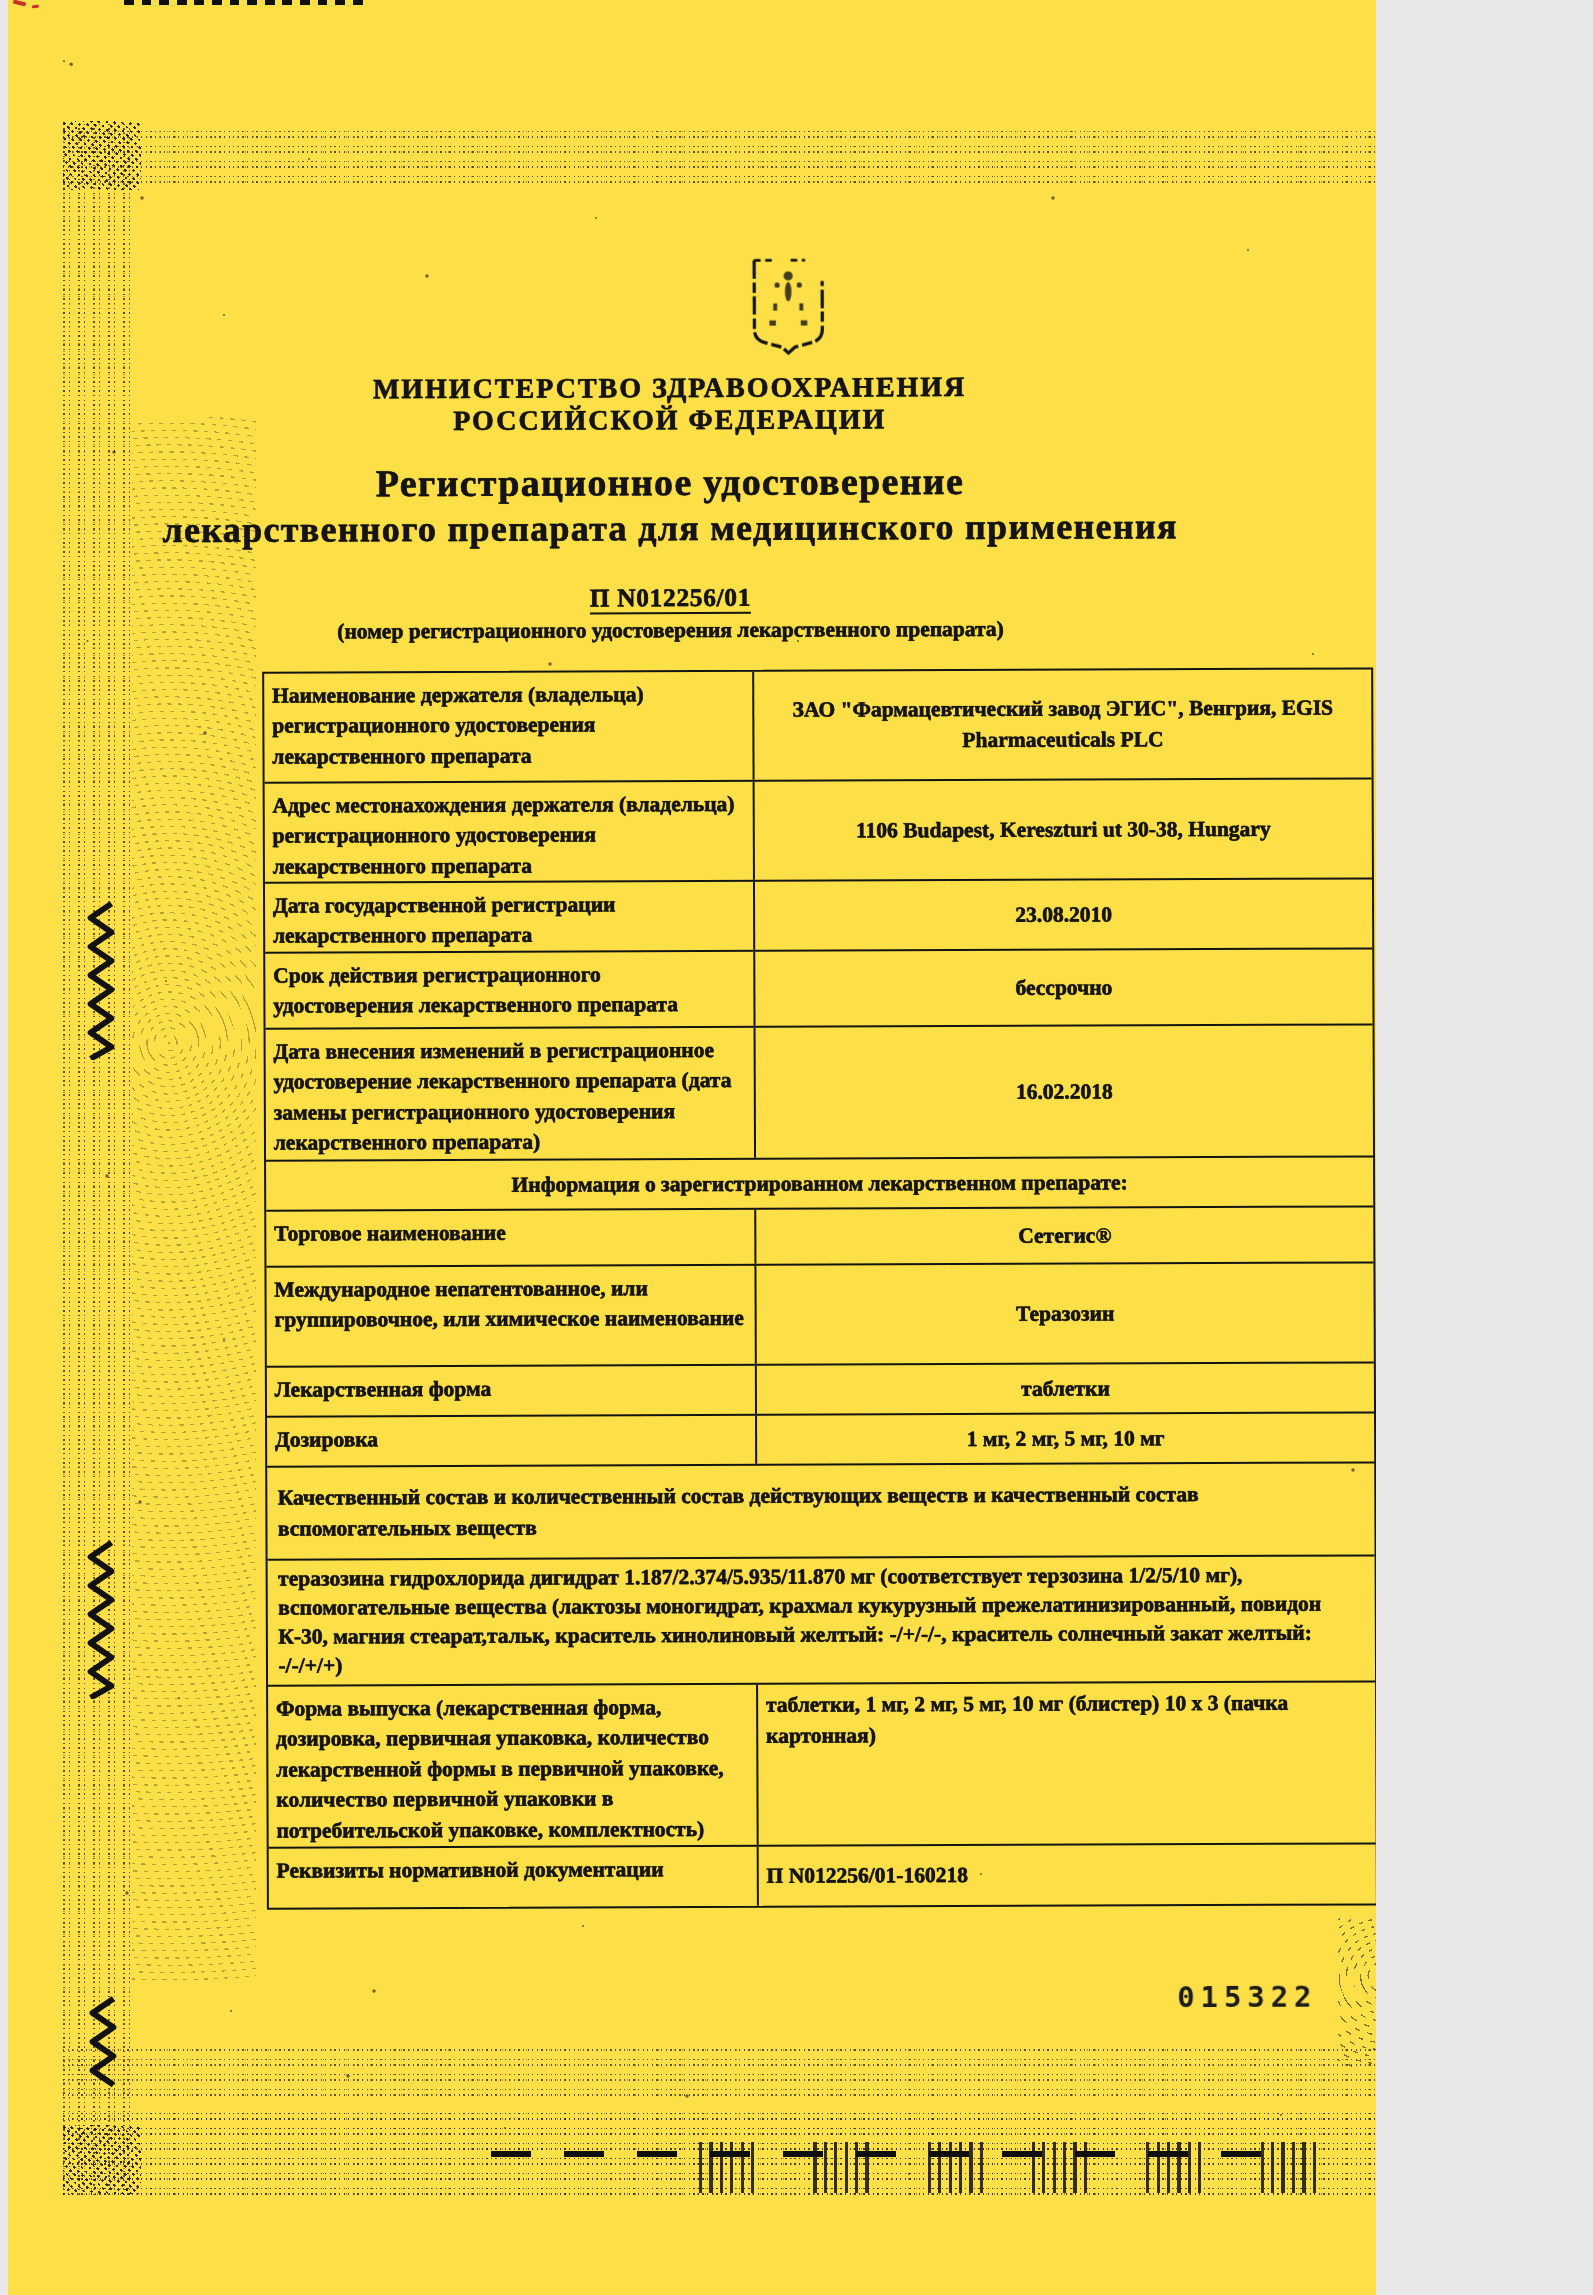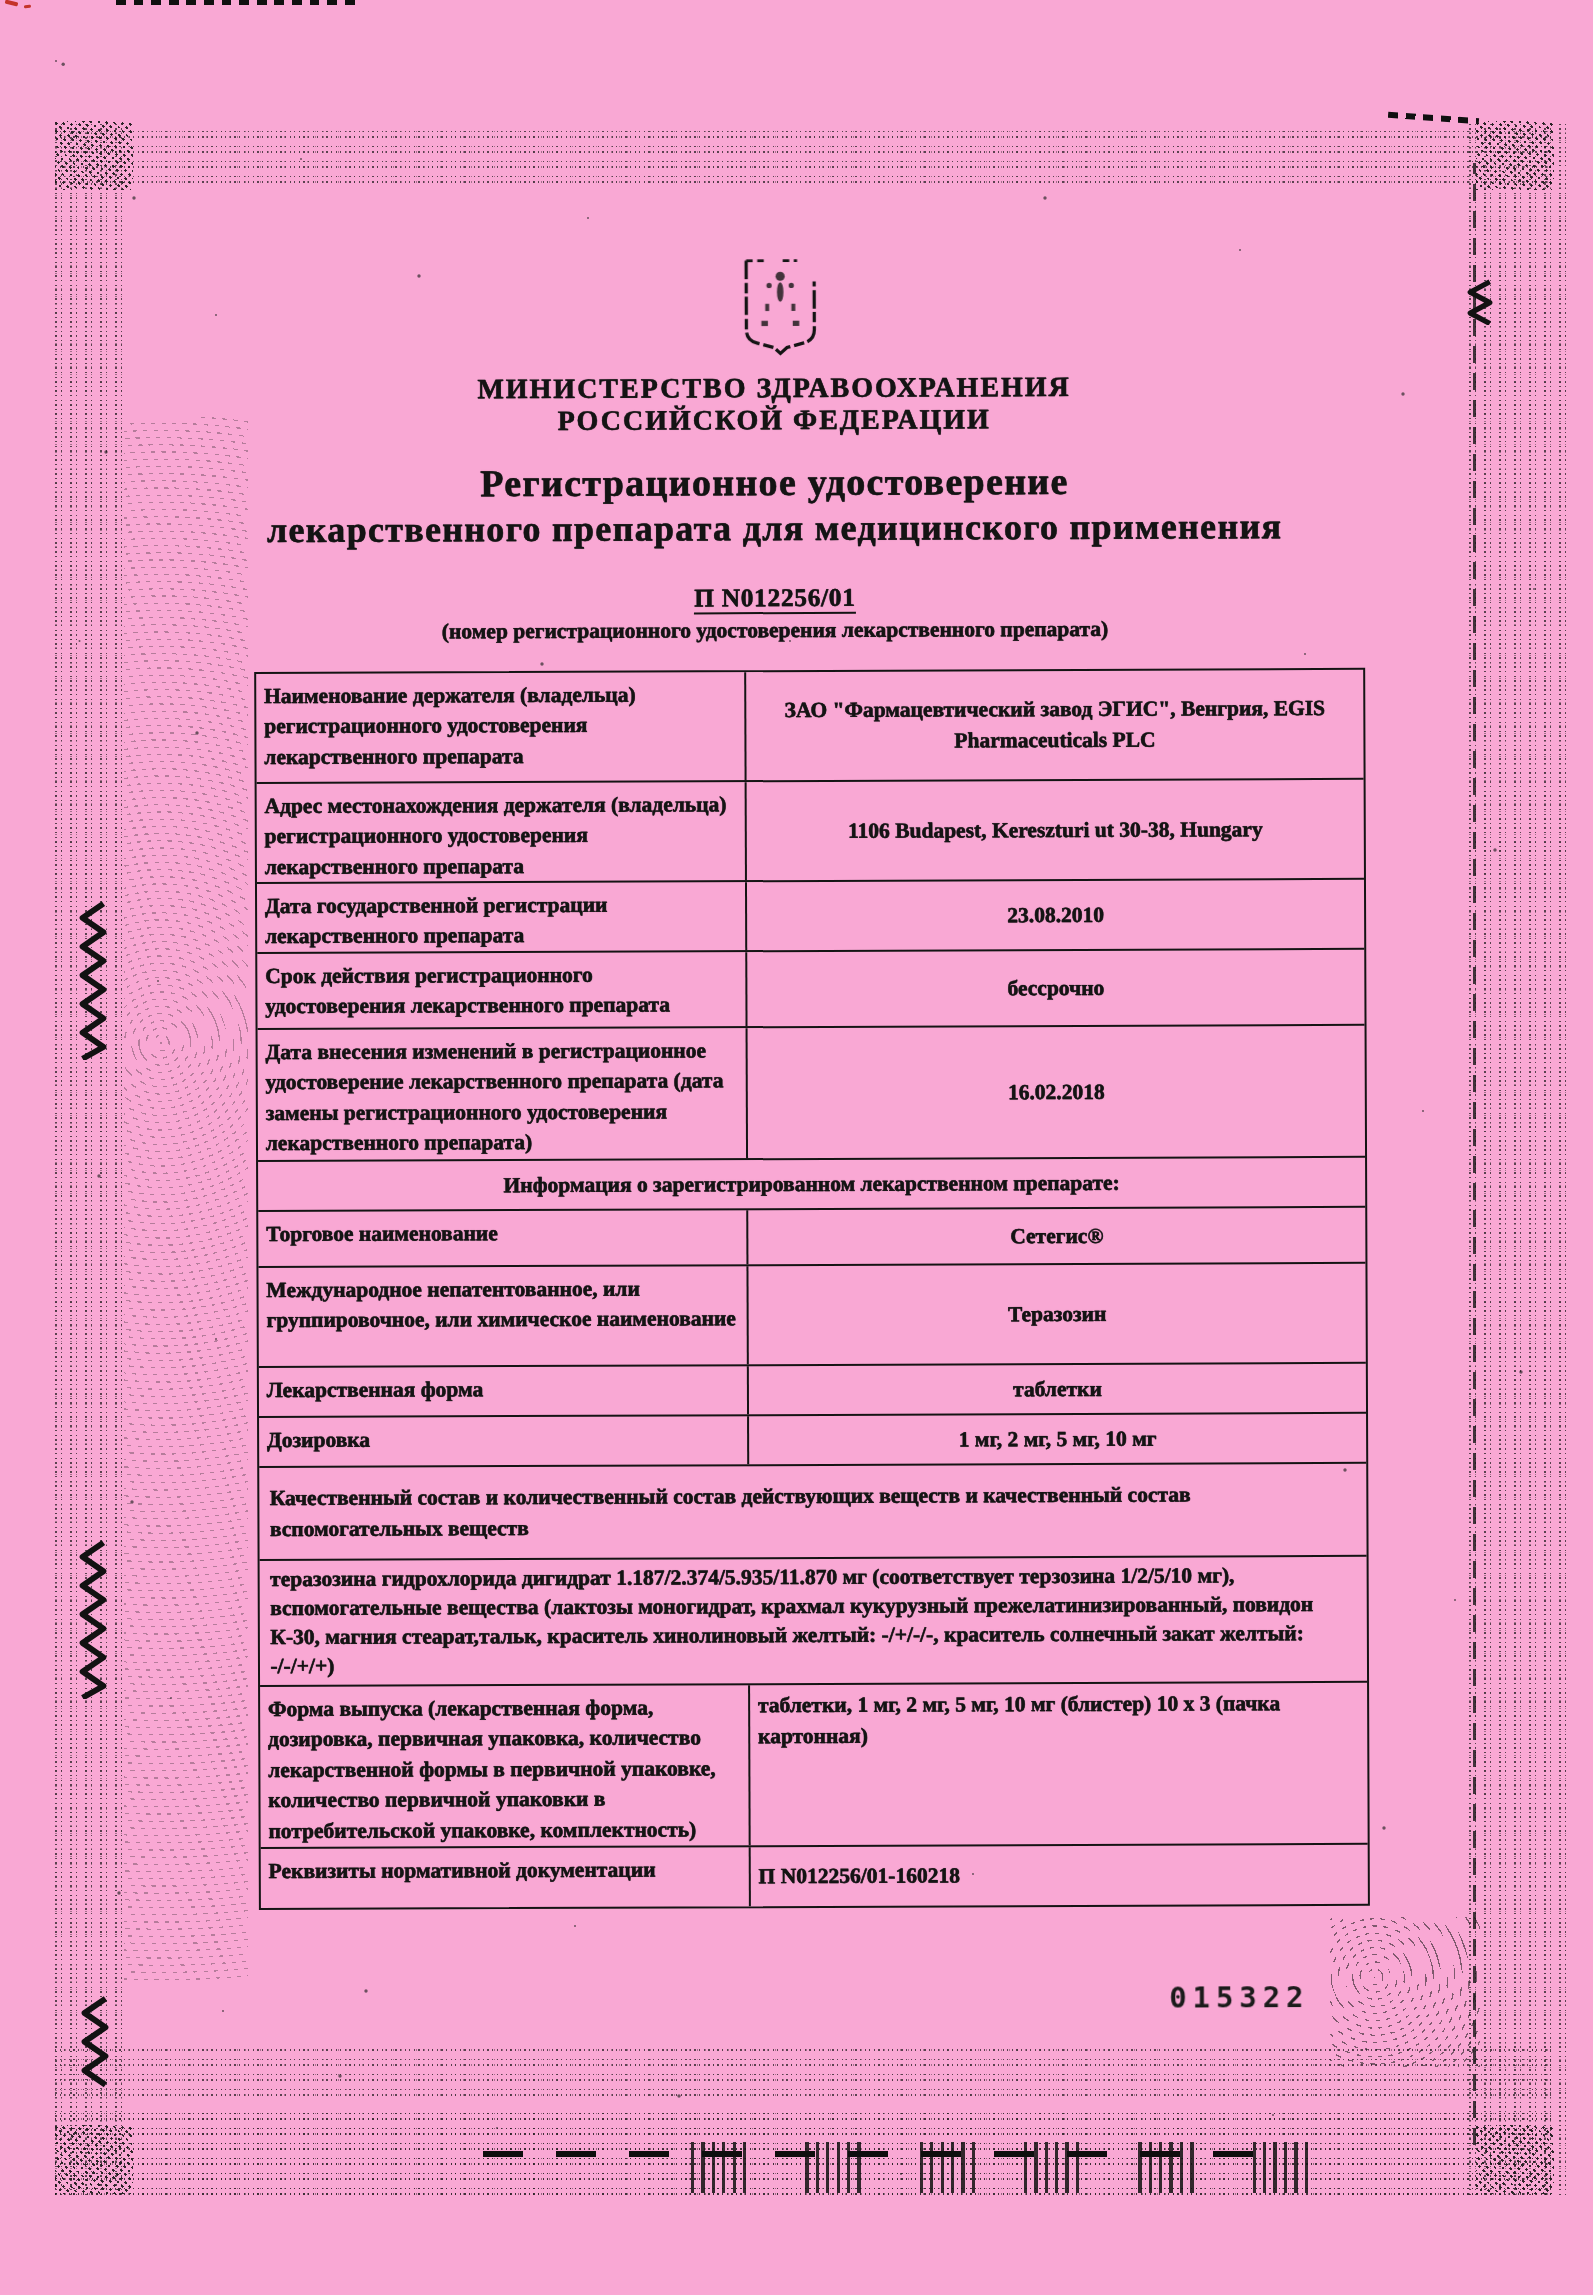--- a/index.html
+++ b/index.html
@@ -1,18 +1,18 @@
 <!DOCTYPE html>
 <html style="font-size:10.4px"><head>
 <meta charset="utf-8">
 <style>
   :root{ --ink:#141414; }
   html,body{margin:0;padding:0;background:#e8e8e8;}
-  .page{position:relative;width:1593px;height:2295px;background:#f9a8d4;overflow:hidden;
-        font-family:"Liberation Serif","DejaVu Serif",serif;color:var(--ink);}
+  .page{position:relative;width:1368px;height:2295px;background:#fde047;overflow:hidden;
+        font-family:"Liberation Serif","DejaVu Serif",serif;color:var(--ink);margin-left:8px;}
   .sheet{position:absolute;inset:0;transform:rotate(-0.22deg);}
   .deg{-webkit-text-stroke:0.4px #101010;
        text-shadow:0.4px 0.3px 0 rgba(15,15,15,.45), -0.3px -0.2px 0 rgba(15,15,15,.25), 0 0 1.3px rgba(25,25,25,.3);}
   
   .band{position:absolute;opacity:.8;}
   .band.h{background-image:
       repeating-linear-gradient(90deg, rgba(17,17,17,.85) 0 1.3px, transparent 1.3px 4.6px),
       repeating-linear-gradient(90deg, transparent 0 2.6px, rgba(17,17,17,.45) 2.6px 3.3px, transparent 3.3px 7.8px);
     -webkit-mask-image:repeating-linear-gradient(0deg,#000 0 2px,transparent 2px 5.9px,#000 5.9px 7.2px,transparent 7.2px 15px);
             mask-image:repeating-linear-gradient(0deg,#000 0 2px,transparent 2px 5.9px,#000 5.9px 7.2px,transparent 7.2px 15px);}

